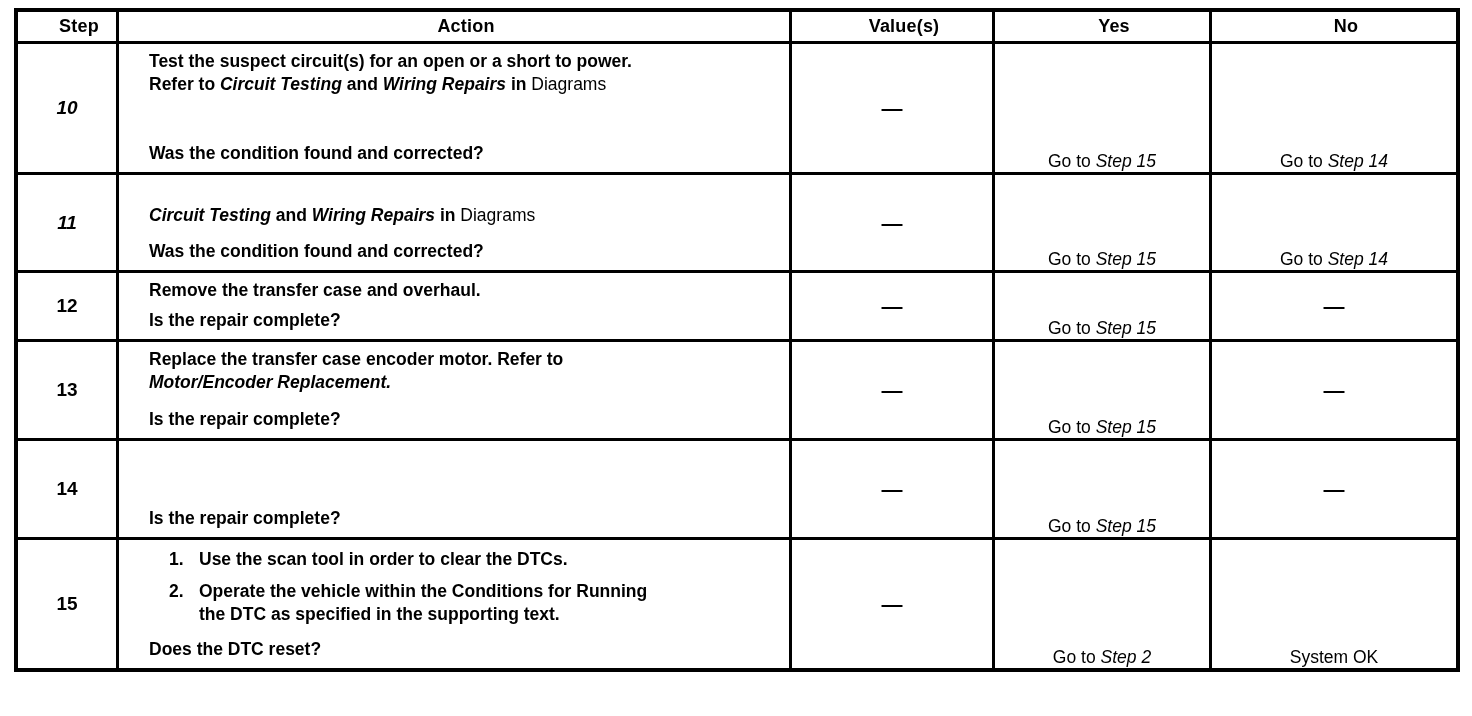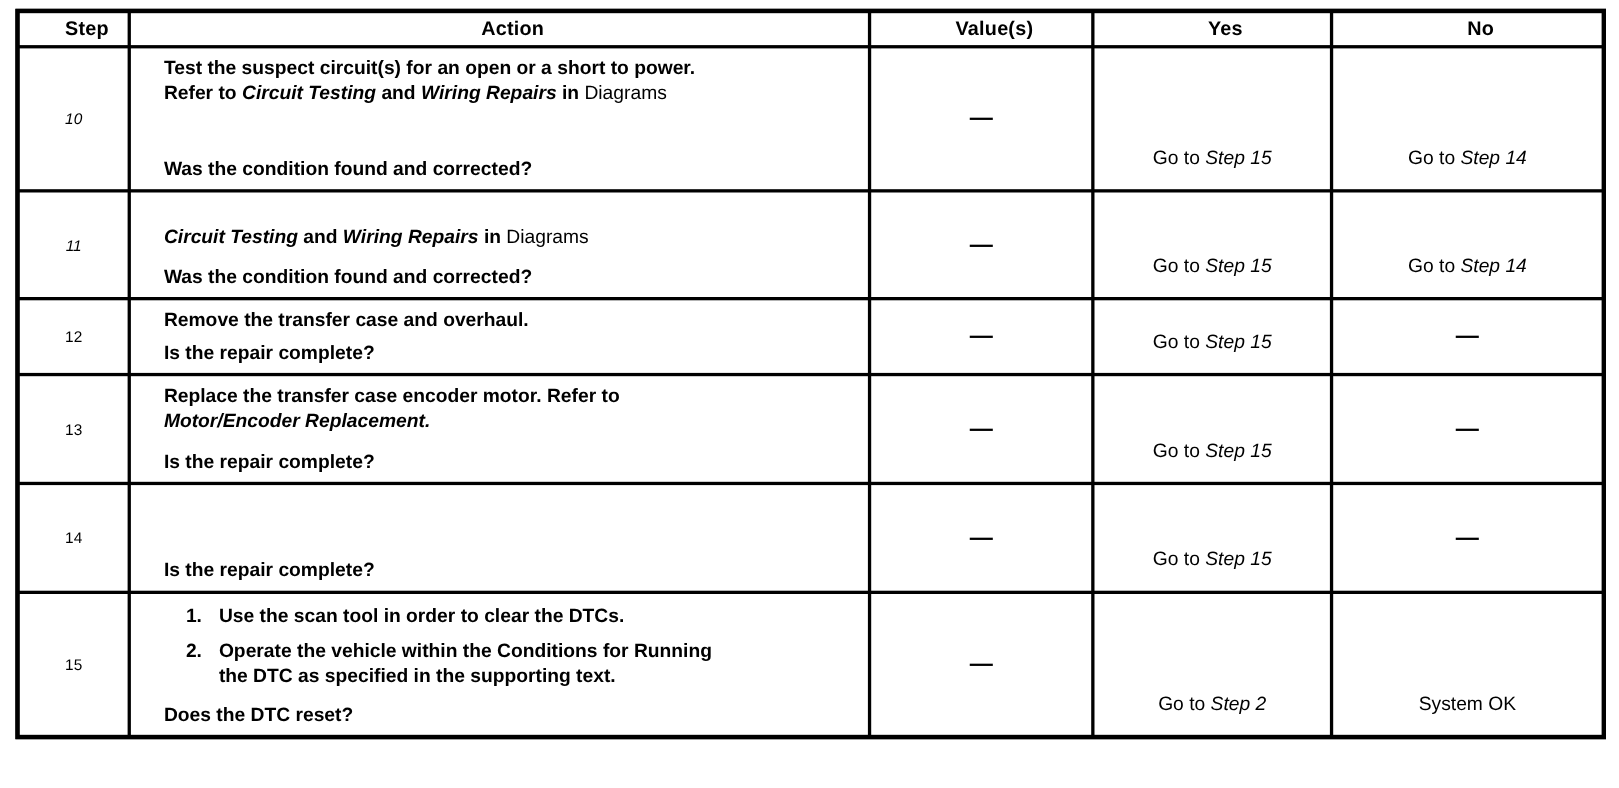--- a/index.html
+++ b/index.html
@@ -15,38 +15,38 @@
     grid-template-rows:29px 128px 95px 66px 96px 96px 128px;
     gap:3px;background:#000;border:4px solid #000;
   }
   .cell{background:#fff;overflow:hidden;}
   .th{
     display:flex;align-items:center;justify-content:center;
     font-weight:700;font-size:18px;letter-spacing:.2px;padding-left:24px;
   }
   .step-cell{
     display:flex;align-items:center;justify-content:center;
-    font-weight:400;font-size:14px;
+    font-weight:700;font-size:19px;
   }
   .step-ital{font-style:italic;}
   .action{
     display:flex;flex-direction:column;
     padding:6px 10px 7px 30px;
     font-size:17.5px;line-height:23px;
   }
   .b{font-weight:700;}
   .bi{font-weight:700;font-style:italic;}
   .reg{font-weight:400;}
   .i{font-style:italic;}
   .question{margin-top:auto;font-weight:700;}
   .center-cell{display:flex;align-items:center;justify-content:center;}
   .dash{font-weight:700;font-size:21px;}
   .goto-cell{
     display:flex;align-items:flex-end;justify-content:center;
-    padding-bottom:18px;font-size:17.5px;font-weight:400;
+    padding-bottom:0;font-size:17.5px;font-weight:400;
   }
   .list{padding-left:20px;padding-top:2px;}
   .list-item{display:flex;margin-bottom:9px;}
   .num{width:30px;flex-shrink:0;font-weight:700;}
   .li-text{font-weight:700;}
 </style>
 </head>
 <body>
 
 <div class="doc-table">

